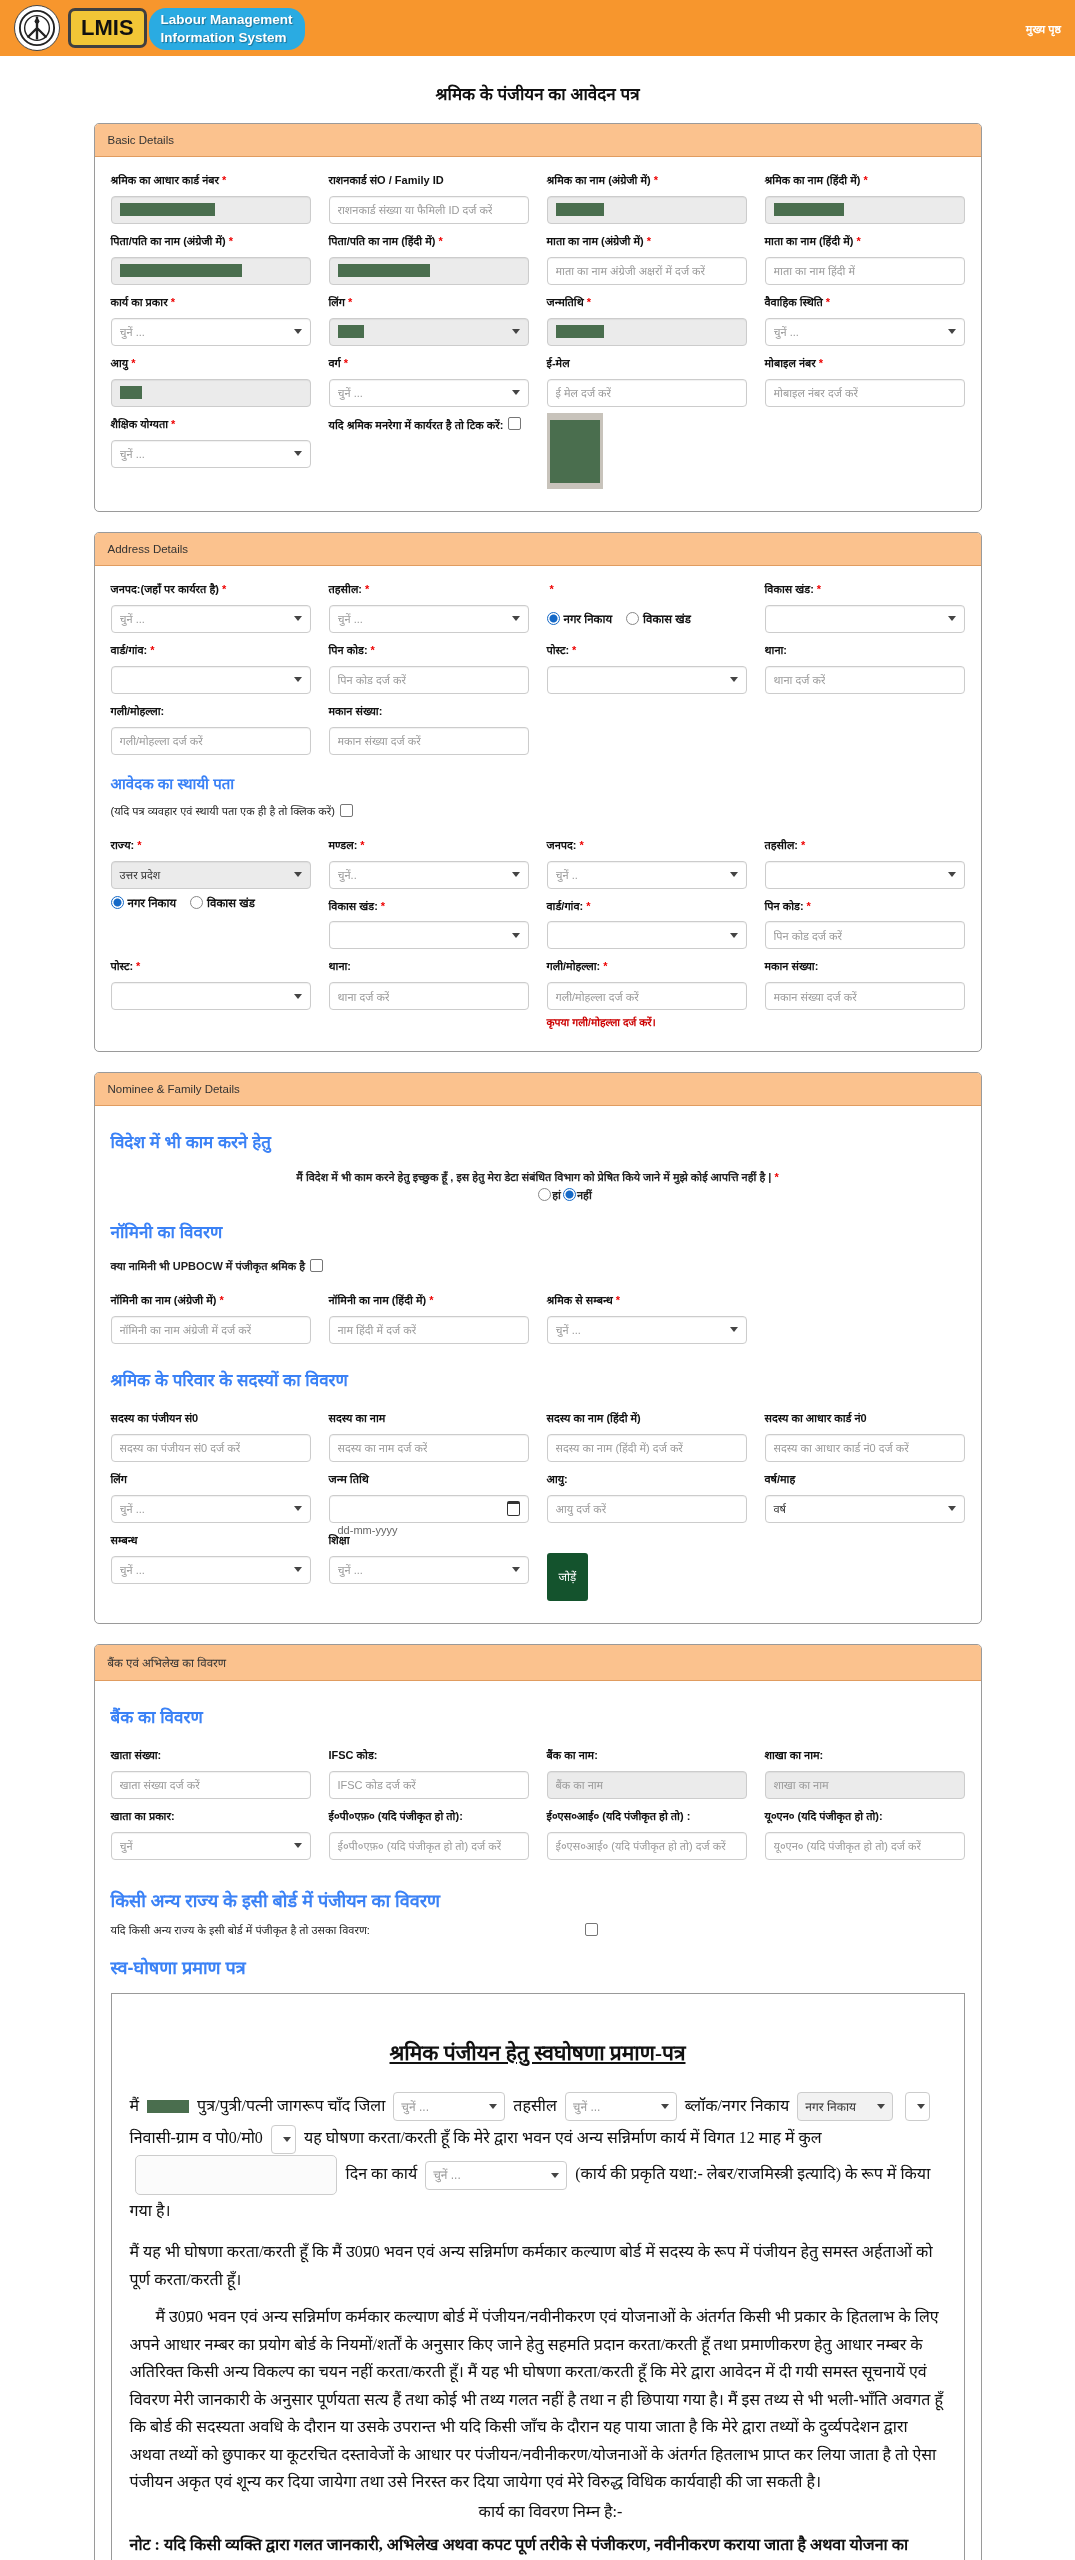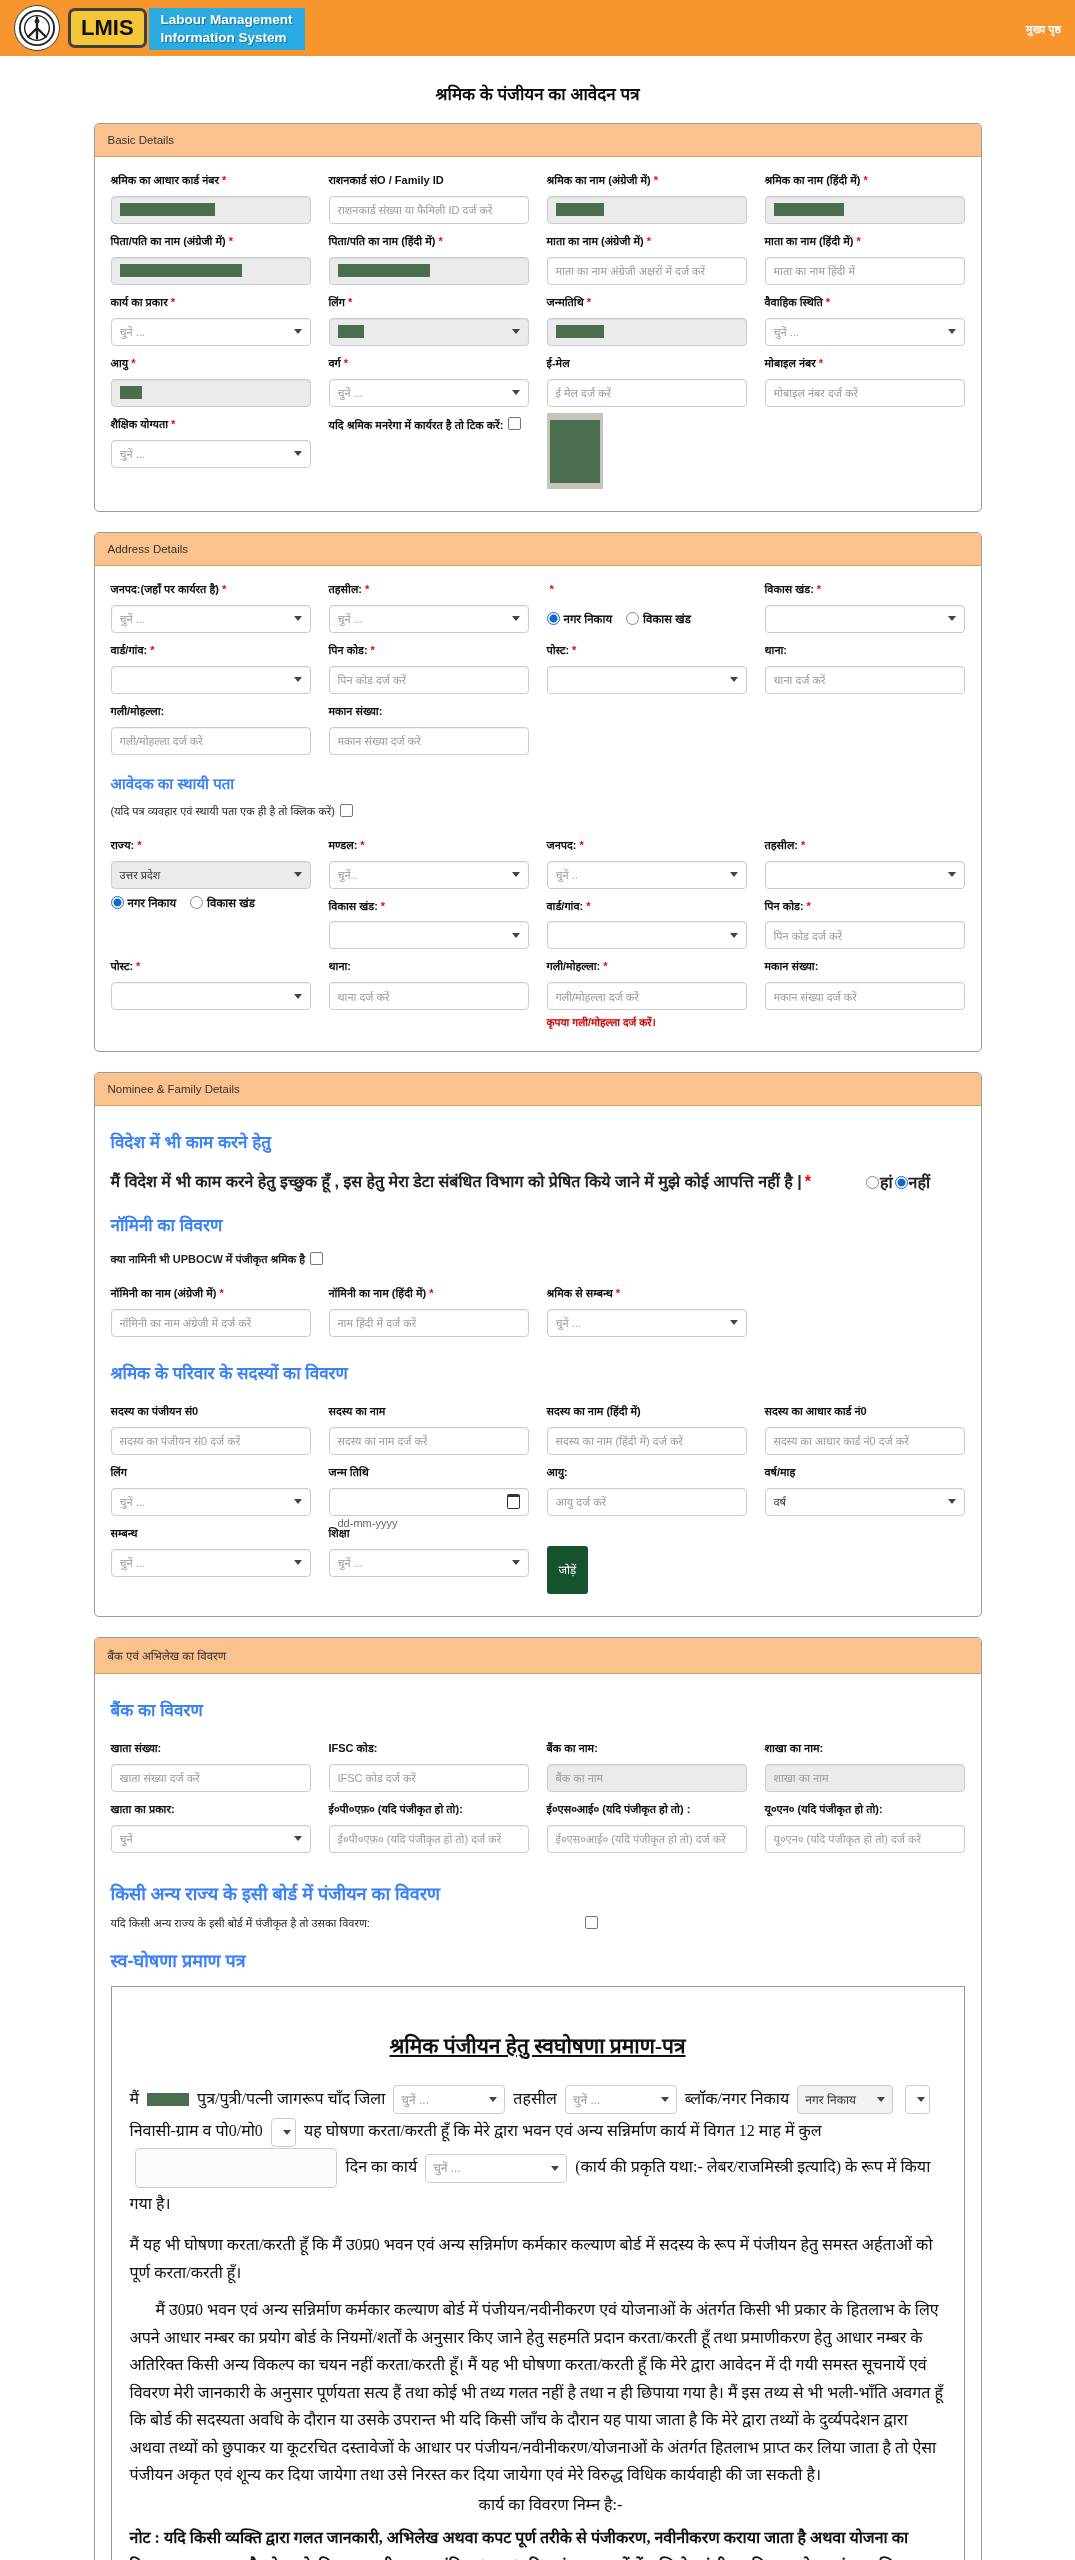--- a/index.html
+++ b/index.html
@@ -2,21 +2,21 @@
 <html><head>
 <meta charset="utf-8">
 <style>
   html,body{margin:0;padding:0;}
   body{width:1075px;min-height:2560px;background:#ffffff;font-family:"Liberation Sans",sans-serif;color:#222;}
   
   .topbar{height:56px;background:#F7962D;display:flex;align-items:center;padding:0 14px;box-sizing:border-box;}
   .uplogo{width:44px;height:44px;border-radius:50%;background:#fff;border:1px solid #444;display:flex;align-items:center;justify-content:center;margin-right:8px;flex:none;}
   .lmis{display:flex;height:40px;align-items:stretch;}
   .lmis-badge{background:#F2C636;color:#111;font-weight:bold;font-size:22px;padding:0 10px;border-radius:7px;border:3px solid #404040;display:flex;align-items:center;margin-right:2px;font-style:normal;}
-  .lmis-text{background:#2AABE2;color:#fff;font-weight:bold;font-size:13.5px;line-height:1.3;padding:21px 12px;display:flex;flex-direction:column;justify-content:center;text-shadow:1px 1px 1px rgba(0,0,0,.35);}
+  .lmis-text{background:#2AABE2;color:#fff;font-weight:bold;font-size:13.5px;line-height:1.3;padding:21px 12px;display:flex;flex-direction:column;justify-content:center;text-shadow:1px 1px 1px rgba(0,0,0,.35);border-radius:17px;}
   .home-link{margin-left:auto;color:#fff;font-weight:bold;font-size:11px;text-decoration:none;cursor:pointer;}
   .page-title{text-align:center;font-size:17px;font-weight:bold;margin:26px 0 18px;color:#111;}
   
   .panel{width:886px;margin:0 auto 20px;border:1px solid #9a9a9a;border-radius:5px;background:#fff;}
   .panel-hd{background:#FBC28E;border-bottom:1px solid #e09c60;padding:10px 13px;font-size:11.5px;color:#333;border-radius:4px 4px 0 0;}
   .panel-bd{padding:6px 16px 22px;}
   
   .frow{display:flex;gap:18px;}
   .cell{flex:1 1 0;min-width:0;position:relative;}
   .flabel{font-weight:bold;font-size:11px;margin:10px 0 7px;min-height:13px;color:#111;line-height:1.45;}
@@ -36,21 +36,21 @@
   .ropt{display:inline-flex;align-items:center;}
   .btn-add{display:inline-flex;align-items:center;height:40px;padding:4px 12px;background:#14532d;color:#fff;font-size:11.5px;border-radius:3px;cursor:pointer;width:max-content;}
   .photo{width:56px;height:76px;background:#c8c3bb;padding:7px 3px 6px;box-sizing:border-box;margin-top:6px;}
   .photo-mid{width:100%;height:100%;background:#4A6E4E;}
   .cal{display:inline-block;width:11px;height:11px;border:1px solid #333;border-top:3px solid #333;border-radius:2px;margin-left:auto;flex:none;}
   
   .sub-hd{font-size:15px;font-weight:bold;margin:18px 0 10px;color:#3b82f6;}
   .sub-hd.big{font-size:17px;}
   .checkline{font-size:11px;margin:2px 0 10px;color:#222;display:flex;align-items:center;}
   .checkline.gap .cb{margin-left:215px;}
-  .consent-row{display:flex;align-items:center;margin:16px 0 4px;font-size:16px;}
+  .consent-row{display:flex;align-items:center;margin:16px 0 4px;font-size:11px;flex-direction:column;}
   .consent-text{font-weight:bold;line-height:1.6;}
   .consent-radios{margin-left:55px;font-weight:bold;white-space:nowrap;display:flex;align-items:center;flex:none;}
   .consent-radios .radio{margin-right:1px;}
   
   .decl{border:1px solid #999;margin-top:14px;padding:44px 18px 34px;}
   .decl-title{font-family:"Liberation Serif",serif;font-size:21px;font-weight:bold;text-decoration:underline;text-align:center;margin-bottom:24px;color:#111;}
   .decl-body{font-family:"Liberation Serif",serif;font-size:16px;line-height:2.05;color:#111;}
   .decl p{font-family:"Liberation Serif",serif;font-size:16px;line-height:1.72;color:#111;margin:10px 0;}
   .decl p.indent{text-indent:26px;margin:2px 0;}
   .decl p.worklist{text-indent:26px;margin:2px 0;text-align:center;}

